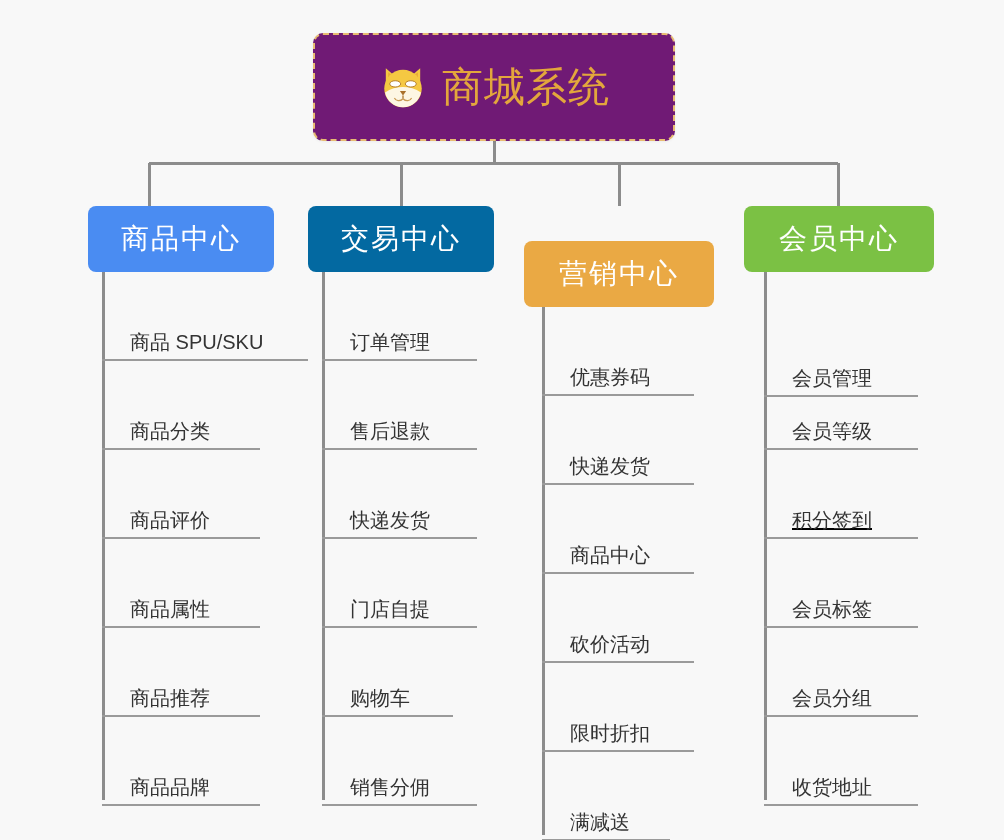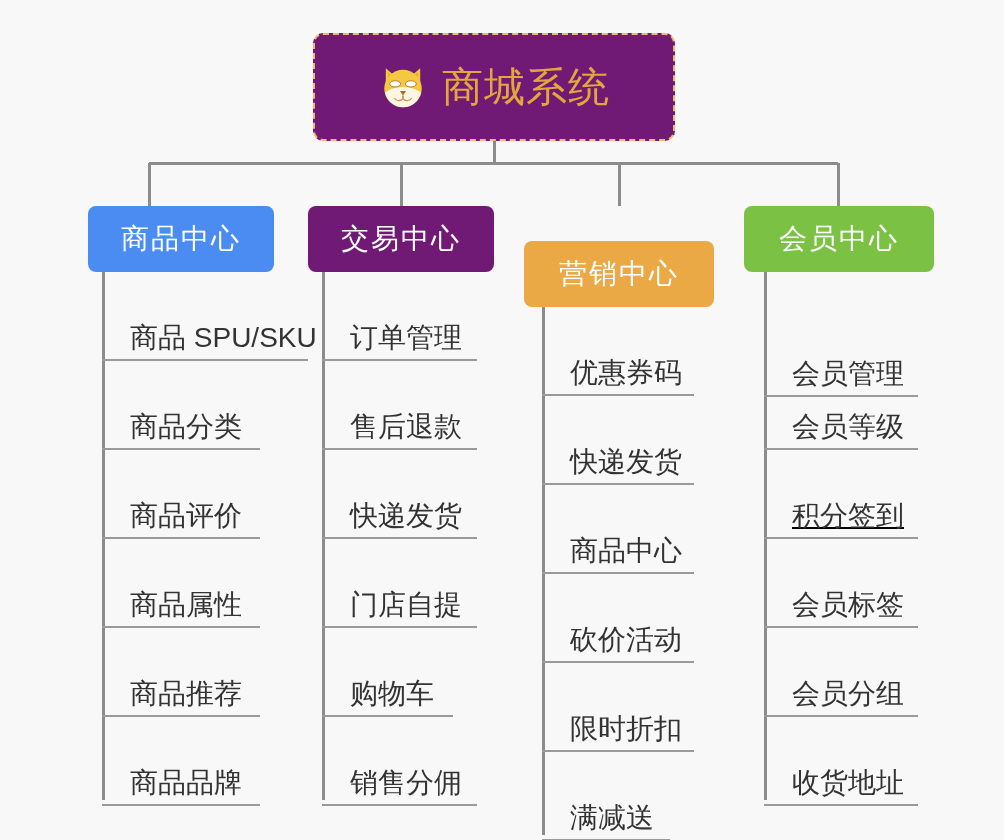--- a/index.html
+++ b/index.html
@@ -92,34 +92,34 @@
     position: absolute;
     box-sizing: border-box;
     border-bottom: 2px solid #9a9a9a;
     height: 89px;
     display: flex;
     align-items: flex-end;
     padding-left: 28px;
     padding-bottom: 5px;
   }
   .leaf-label {
-    font-size: 28px;
+    font-size: 20px;
     line-height: 1.15;
     color: #333333;
     white-space: nowrap;
   }
 
   
   .branch-0 { left: 58px; margin-left: 30px; }
   .branch-1 { left: 308px; }
   .branch-2 { left: 524px; margin-top: 35px; }
   .branch-3 { left: 744px; }
 
   .branch-0 .branch-header { width: 186px; background: #4a8cf2; }
-  .branch-1 .branch-header { width: 186px; background: #701a75; }
+  .branch-1 .branch-header { width: 186px; background: #0369a1; }
   .branch-2 .branch-header { width: 190px; background: #eaa944; }
   .branch-3 .branch-header { width: 190px; background: #7bc144; }
 
   .branch-0 .branch-spine { left: 14px; height: 528px; }
   .branch-1 .branch-spine { left: 14px; height: 528px; }
   .branch-2 .branch-spine { left: 18px; height: 528px; }
   .branch-3 .branch-spine { left: 20px; height: 528px; }
 
   .branch-0 .leaf-list { left: 14px; }
   .branch-1 .leaf-list { left: 14px; }

